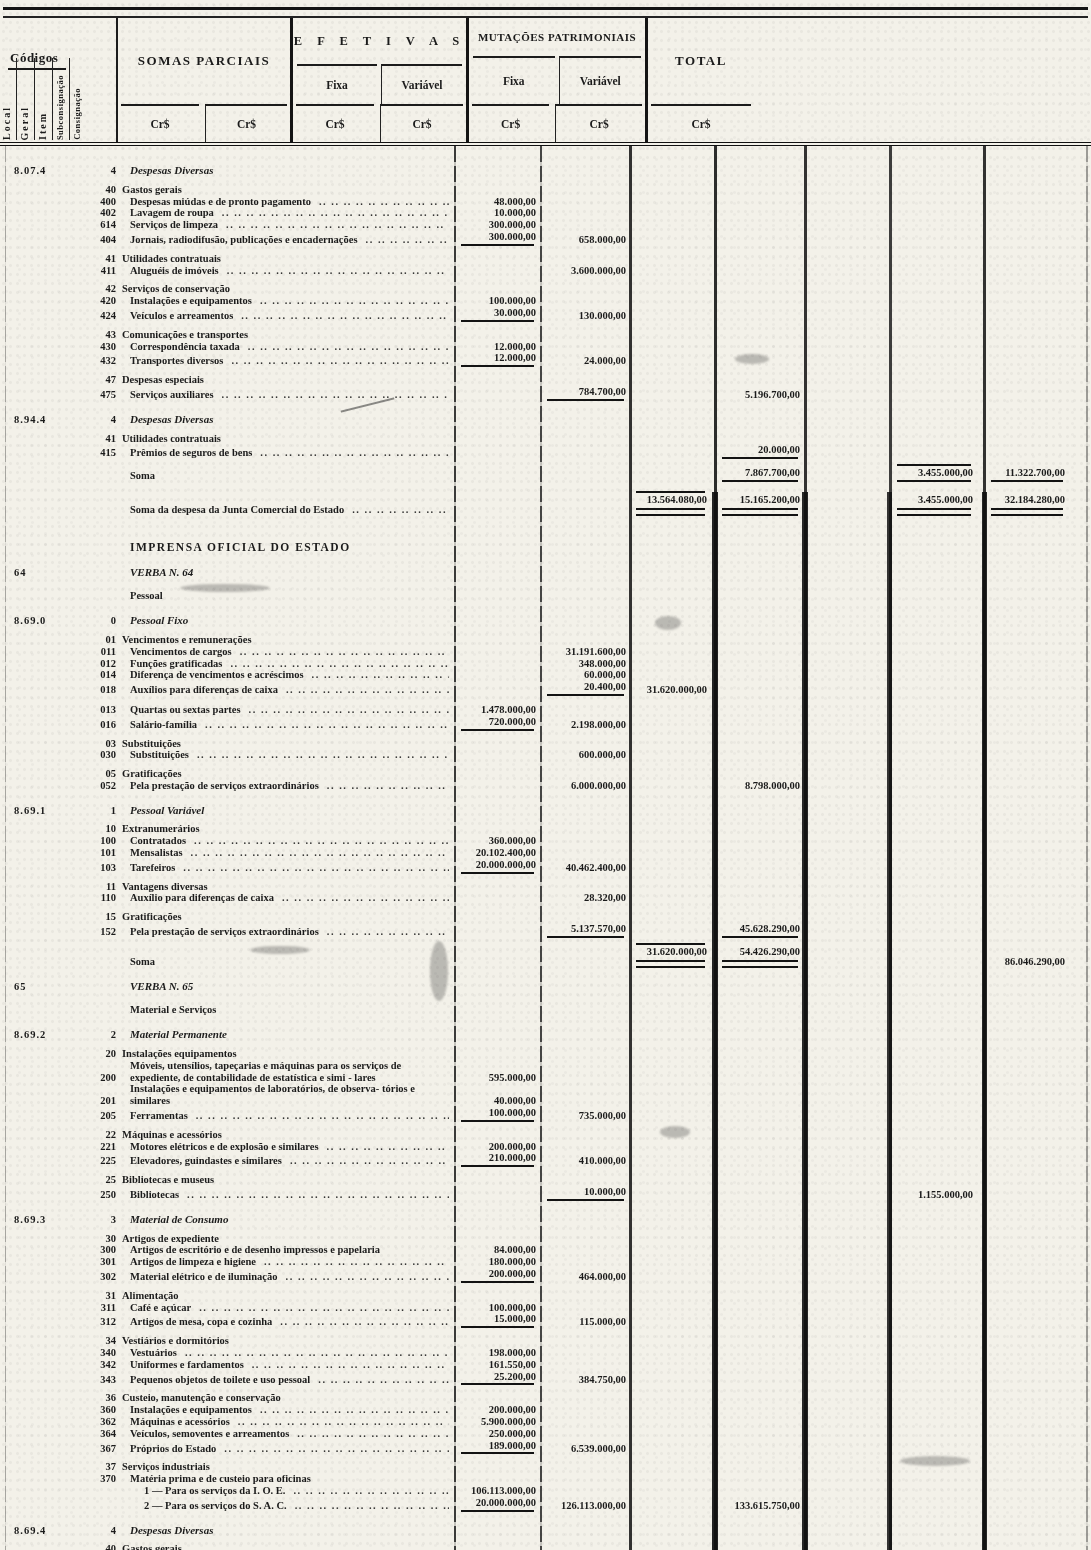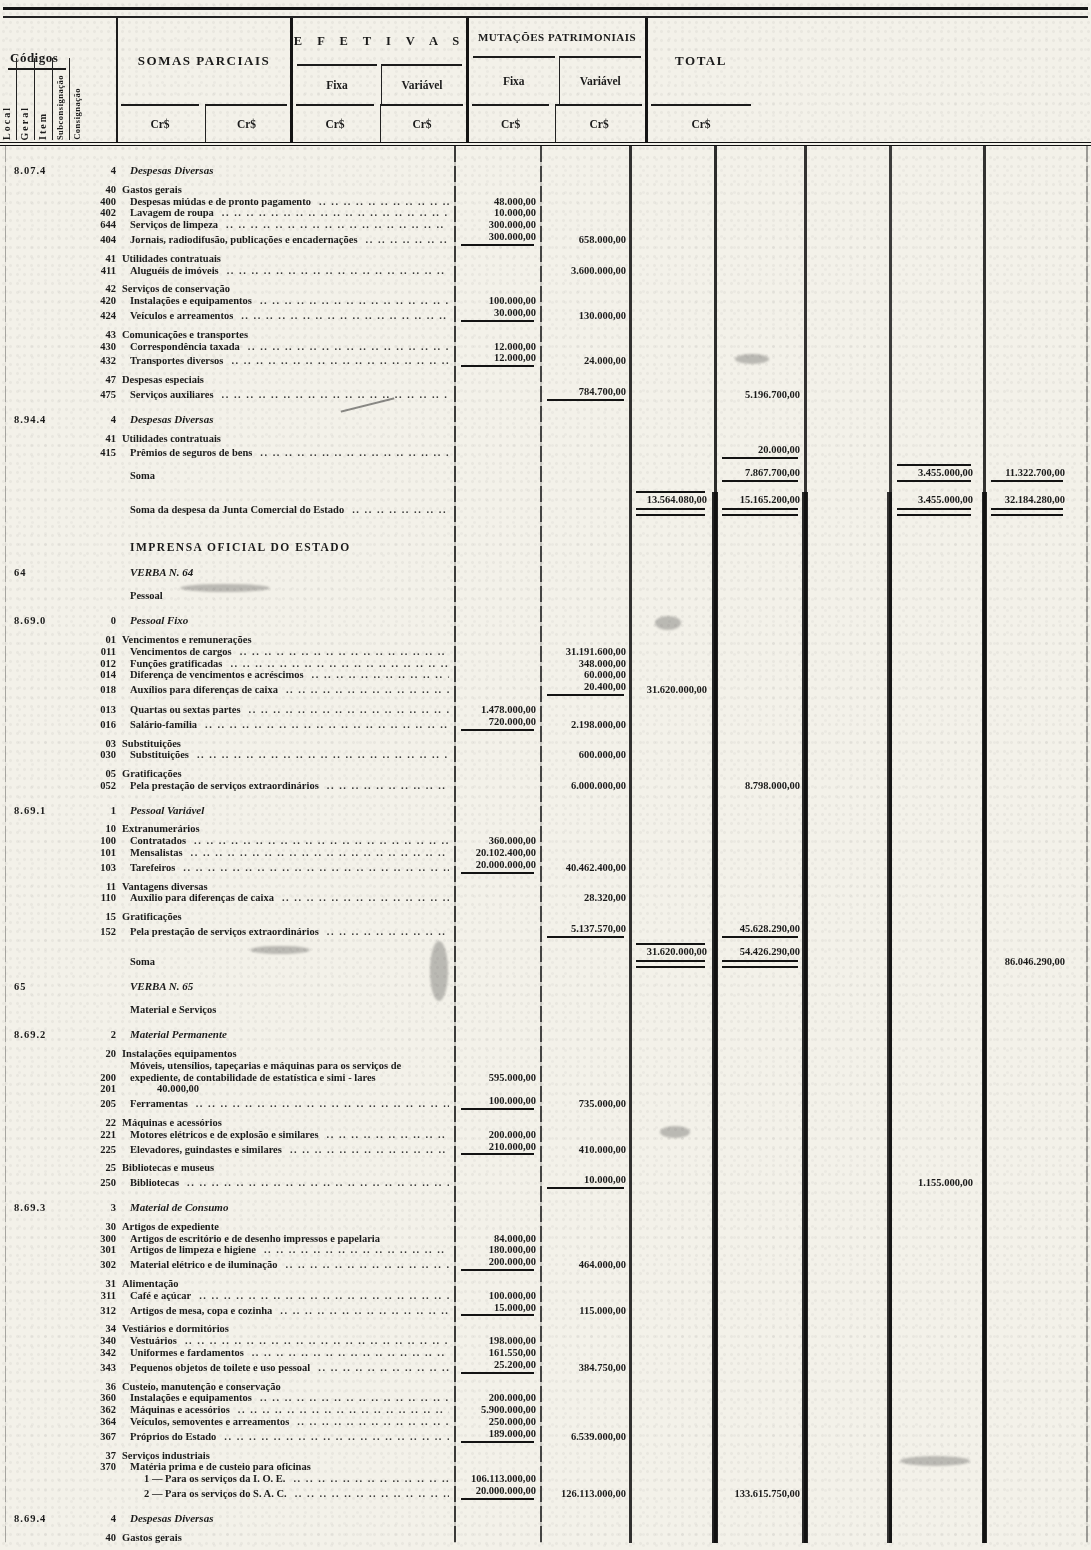--- a/index.html
+++ b/index.html
@@ -241,21 +241,21 @@
         <div class="cell c-c2"></div>
         <div class="cell c-ef"></div>
         <div class="cell c-ev"></div>
         <div class="cell c-mf"></div>
         <div class="cell c-mv"></div>
         <div class="cell c-tot"></div>
       </div>
       <div class="row r-item">
         <div class="cell c-codes"></div>
         <div class="cell c-num">
-          <span>644</span>
+          <span>614</span>
         </div>
         <div class="cell c-label">
           <div class="line">
             <span class="lbl">Serviços de limpeza</span>
             <span class="leader">.. .. .. .. .. .. .. .. .. .. .. .. .. .. .. .. .. .. .. .. .. .. .. .. .. .. .. .. .. .. .. .. .. .. .. .. .. .. .. ..</span>
           </div>
         </div>
         <div class="cell c-c1">
           <span>300.000,00</span>
         </div>
@@ -1215,20 +1215,26 @@
         <div class="cell c-ev"></div>
         <div class="cell c-mf"></div>
         <div class="cell c-mv"></div>
         <div class="cell c-tot"></div>
       </div>
       <div class="row r-item">
         <div class="cell c-codes"></div>
         <div class="cell c-num">
           <span>201</span>
         </div>
+        <div class="cell c-label">
+          <div class="line">
+            <span class="lbl">Instalações e equipamentos de laboratórios, de observa- tórios e similares</span>
+            <span class="leader">.. .. .. .. .. .. .. .. .. .. .. .. .. .. .. .. .. .. .. .. .. .. .. .. .. .. .. .. .. .. .. .. .. .. .. .. .. .. .. ..</span>
+          </div>
+        </div>
         <div class="cell c-c1">
           <span>40.000,00</span>
         </div>
         <div class="cell c-c2"></div>
         <div class="cell c-ef"></div>
         <div class="cell c-ev"></div>
         <div class="cell c-mf"></div>
         <div class="cell c-mv"></div>
         <div class="cell c-tot"></div>
       </div>

